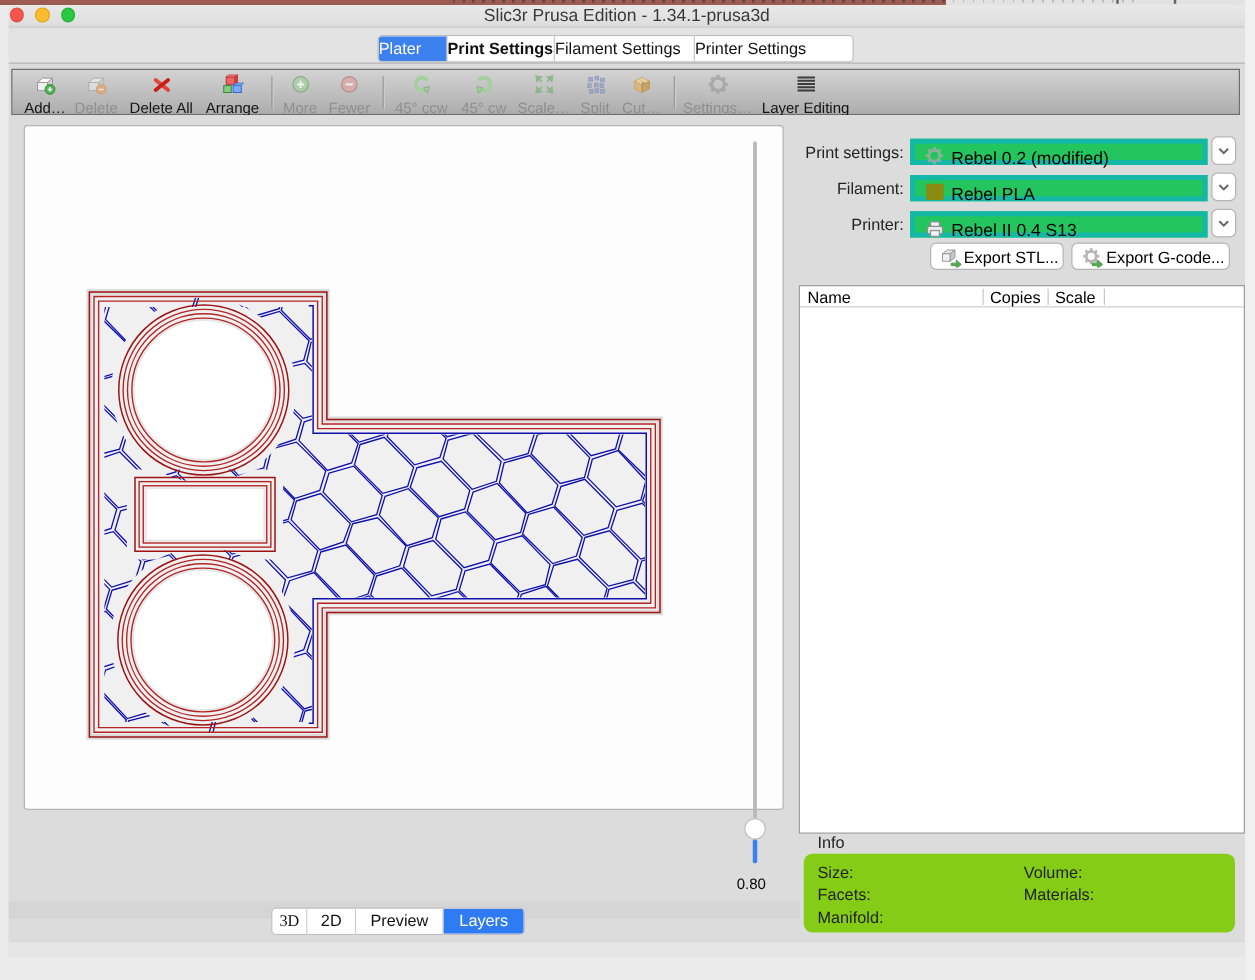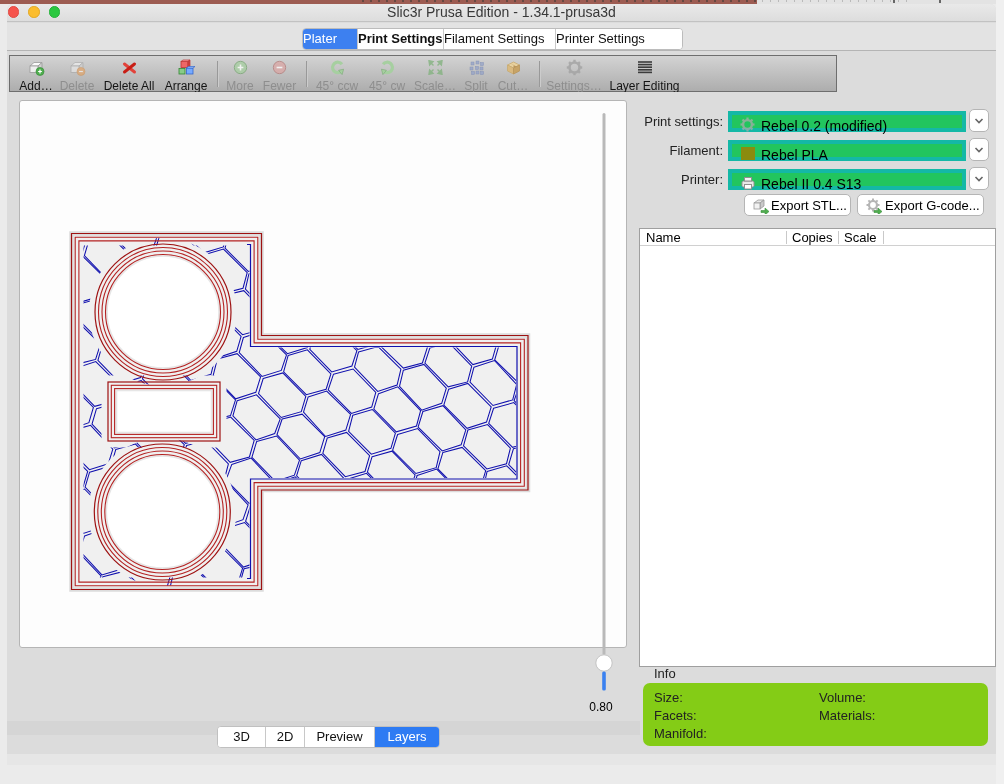--- a/index.html
+++ b/index.html
@@ -28,21 +28,21 @@
   #tabs {
     position:absolute; left:295px; top:24px; height:22px; display:flex;
     border:1px solid #bcbcbc; border-radius:4px; background:#fff; overflow:hidden;
   }
   .tab {
     font-size:13px; color:#111; line-height:20px;
     border-right:1px solid #c8c8c8; background:#fff;
   }
   .tab.sel { background:#3d80f0; color:#fff; }
   #toolbar {
-    position:absolute; left:2px; top:51px; width:828px; height:37px;
+    position:absolute; left:2px; top:51px; width:983px; height:37px;
     background:linear-gradient(#d3d3d3,#adadad);
     border:1px solid #6e6e6e;
   }
   .titem { position:absolute; top:3px; text-align:center; }
   .ticon { height:17px; position:relative; }
   .tlabel { font-size:12px; color:#141414; margin-top:2.5px; white-space:nowrap; }
   .dis .tlabel { color:#8e8e8e; }
   .tsep { position:absolute; top:5px; width:1px; height:26px; background:#999; box-shadow:1px 0 0 #ccc; }
   #content { position:absolute; left:0; top:88px; width:100%; height:666px; background:#dcdcdc; }
   #canvas {
@@ -449,21 +449,21 @@
 
           <rect x="583.5" y="13" width="3" height="542" rx="1.5" fill="#b9b9b9"></rect>
           <circle cx="585" cy="563" r="8.2" fill="#fff" stroke="#c4c4c4" stroke-width="1"></circle>
           <rect x="583.2" y="571.5" width="3.6" height="19" rx="1.5" fill="#3a81f0"></rect>
           <text x="582" y="611" font-size="12" fill="#000" text-anchor="middle" font-family="Liberation Sans, sans-serif">0.80</text>
         </svg>
       </div>
     </div>
     <div style="position:absolute;left:0;top:717px;width:633px;height:14px;background:#d5d5d5;"></div>
     <div id="segbar">
-      <div class="seg" style="width:48px;">3D</div>
+      <div class="seg" style="width:28px;font-family:Liberation Serif, serif;">3D</div>
       <div class="seg" style="width:39px;">2D</div>
       <div class="seg" style="width:70px;">Preview</div>
       <div class="seg sel" style="width:64px;border-right:0;">Layers</div>
     </div>
 
     <div class="rlabel" style="left:636px;top:110px;">Print settings:</div>
     <div class="rlabel" style="left:636px;top:139px;">Filament:</div>
     <div class="rlabel" style="left:636px;top:168px;">Printer:</div>
 
     <div class="combo" style="top:107px;">

